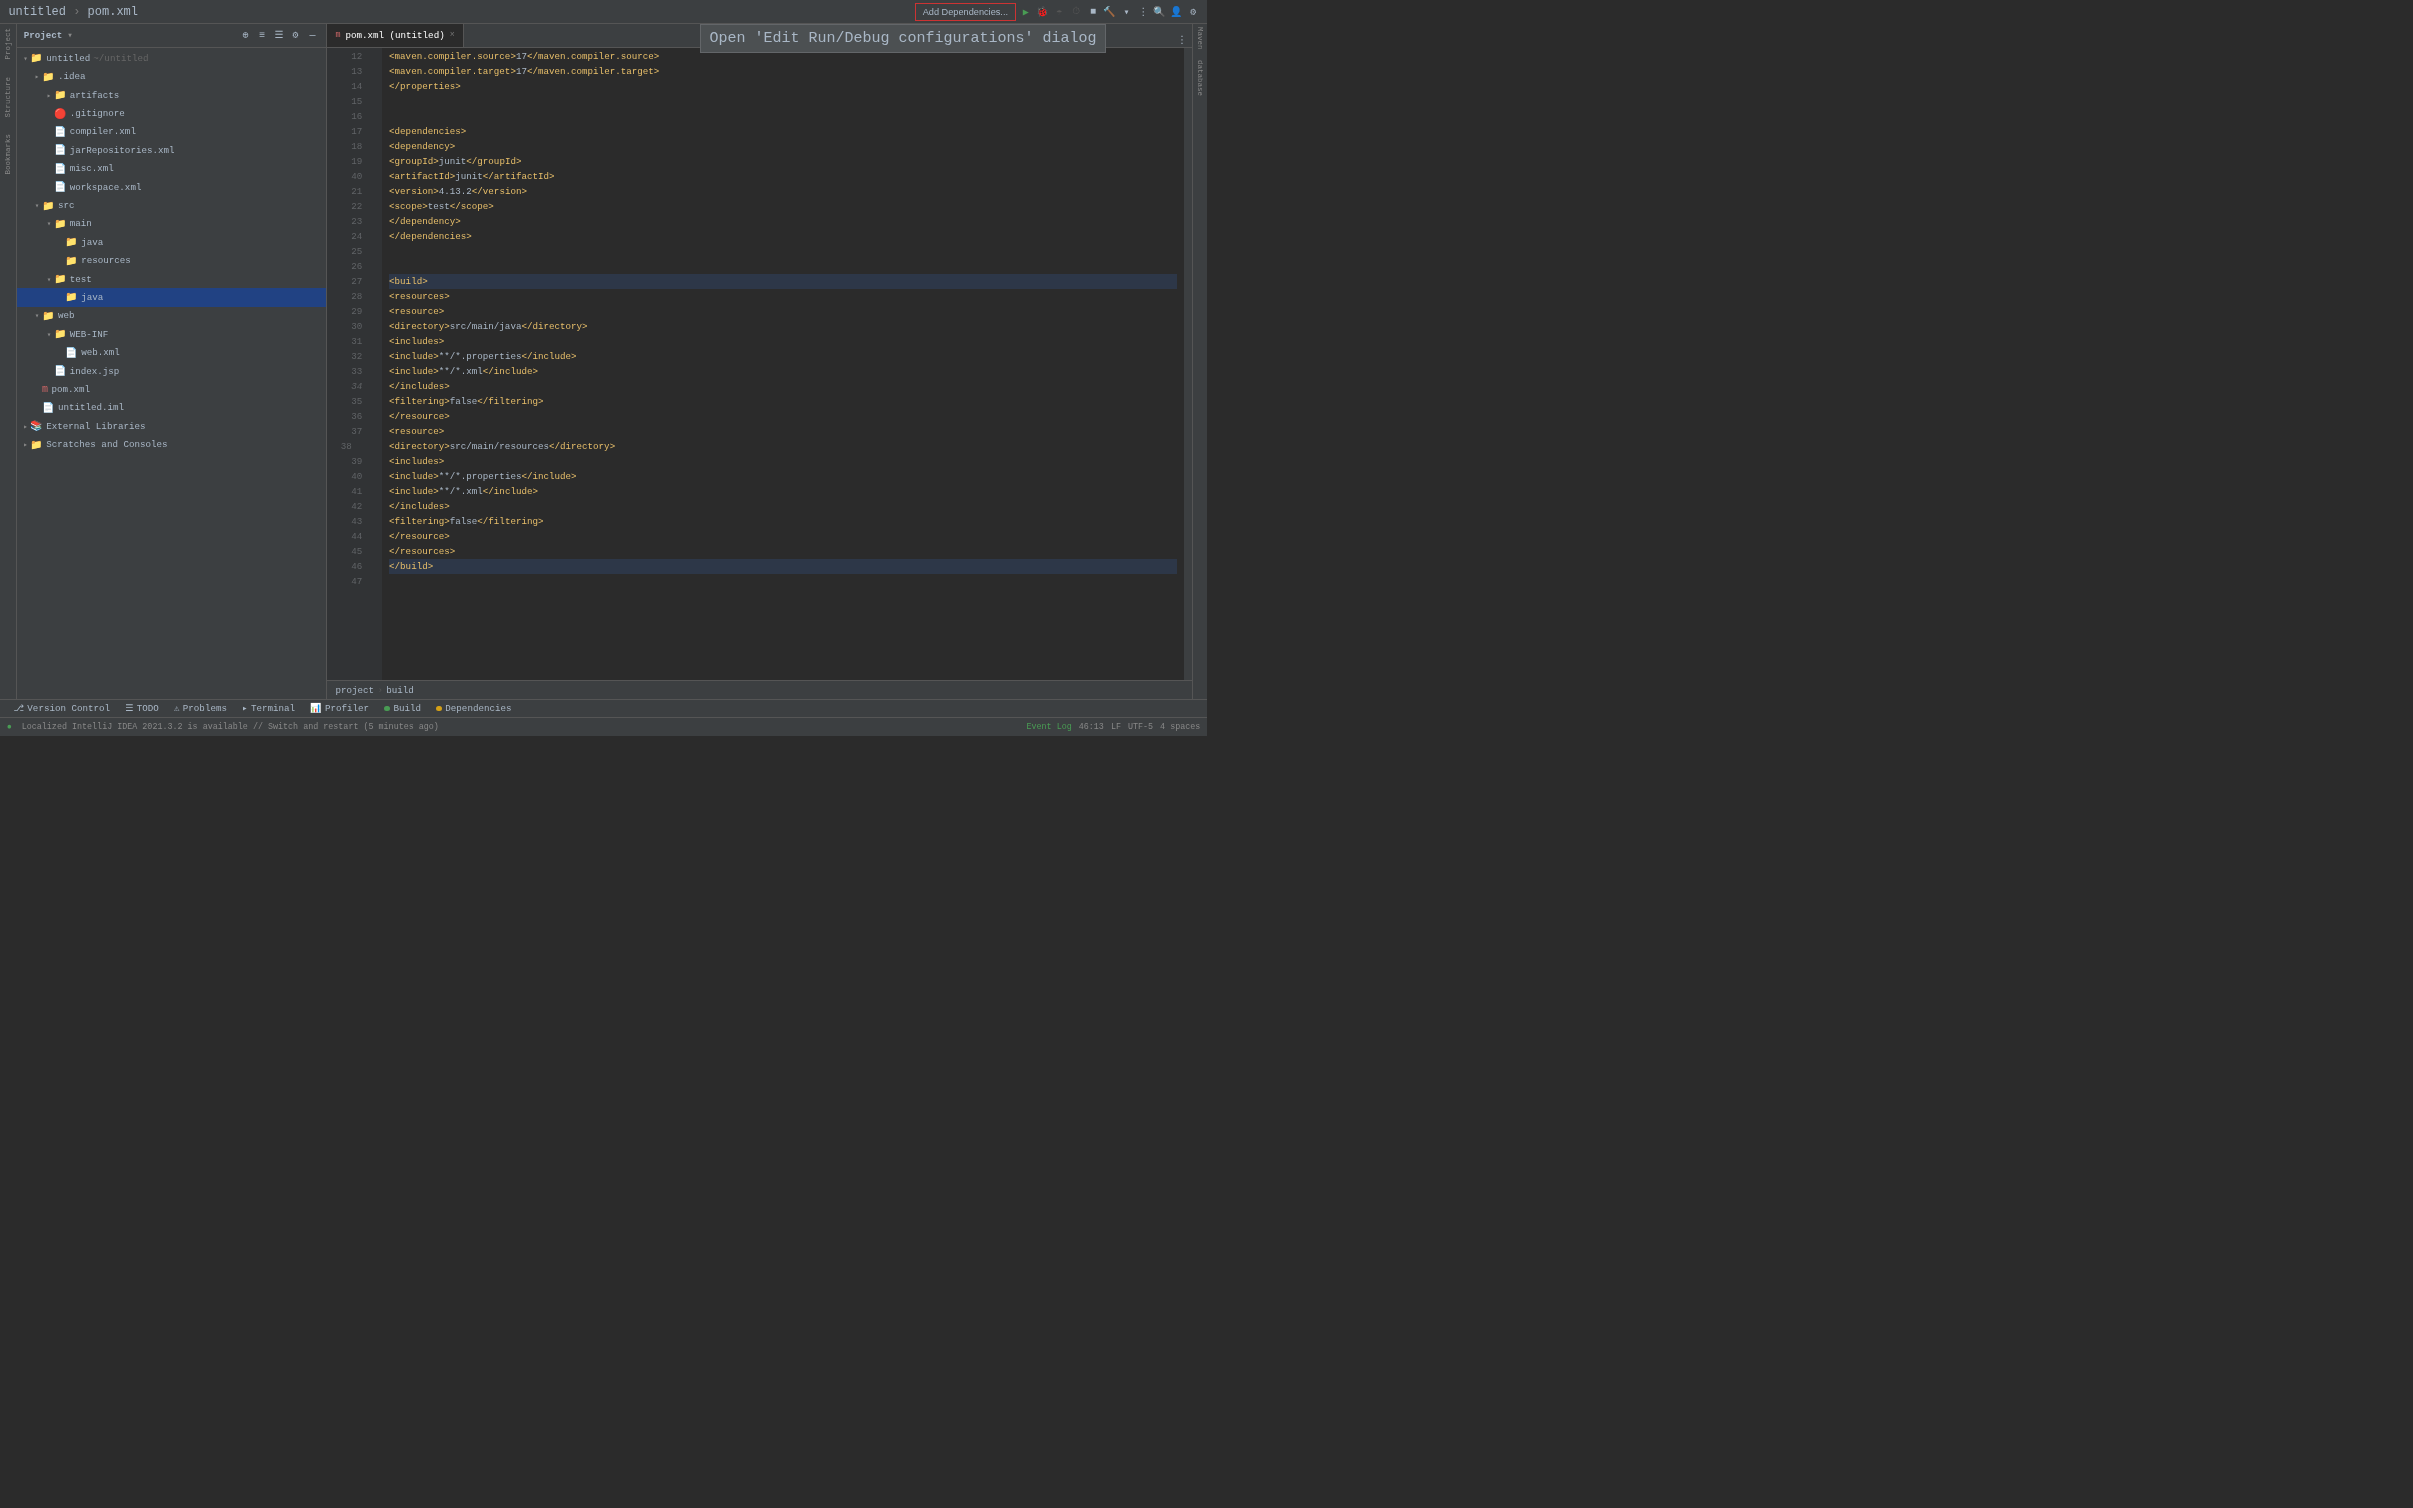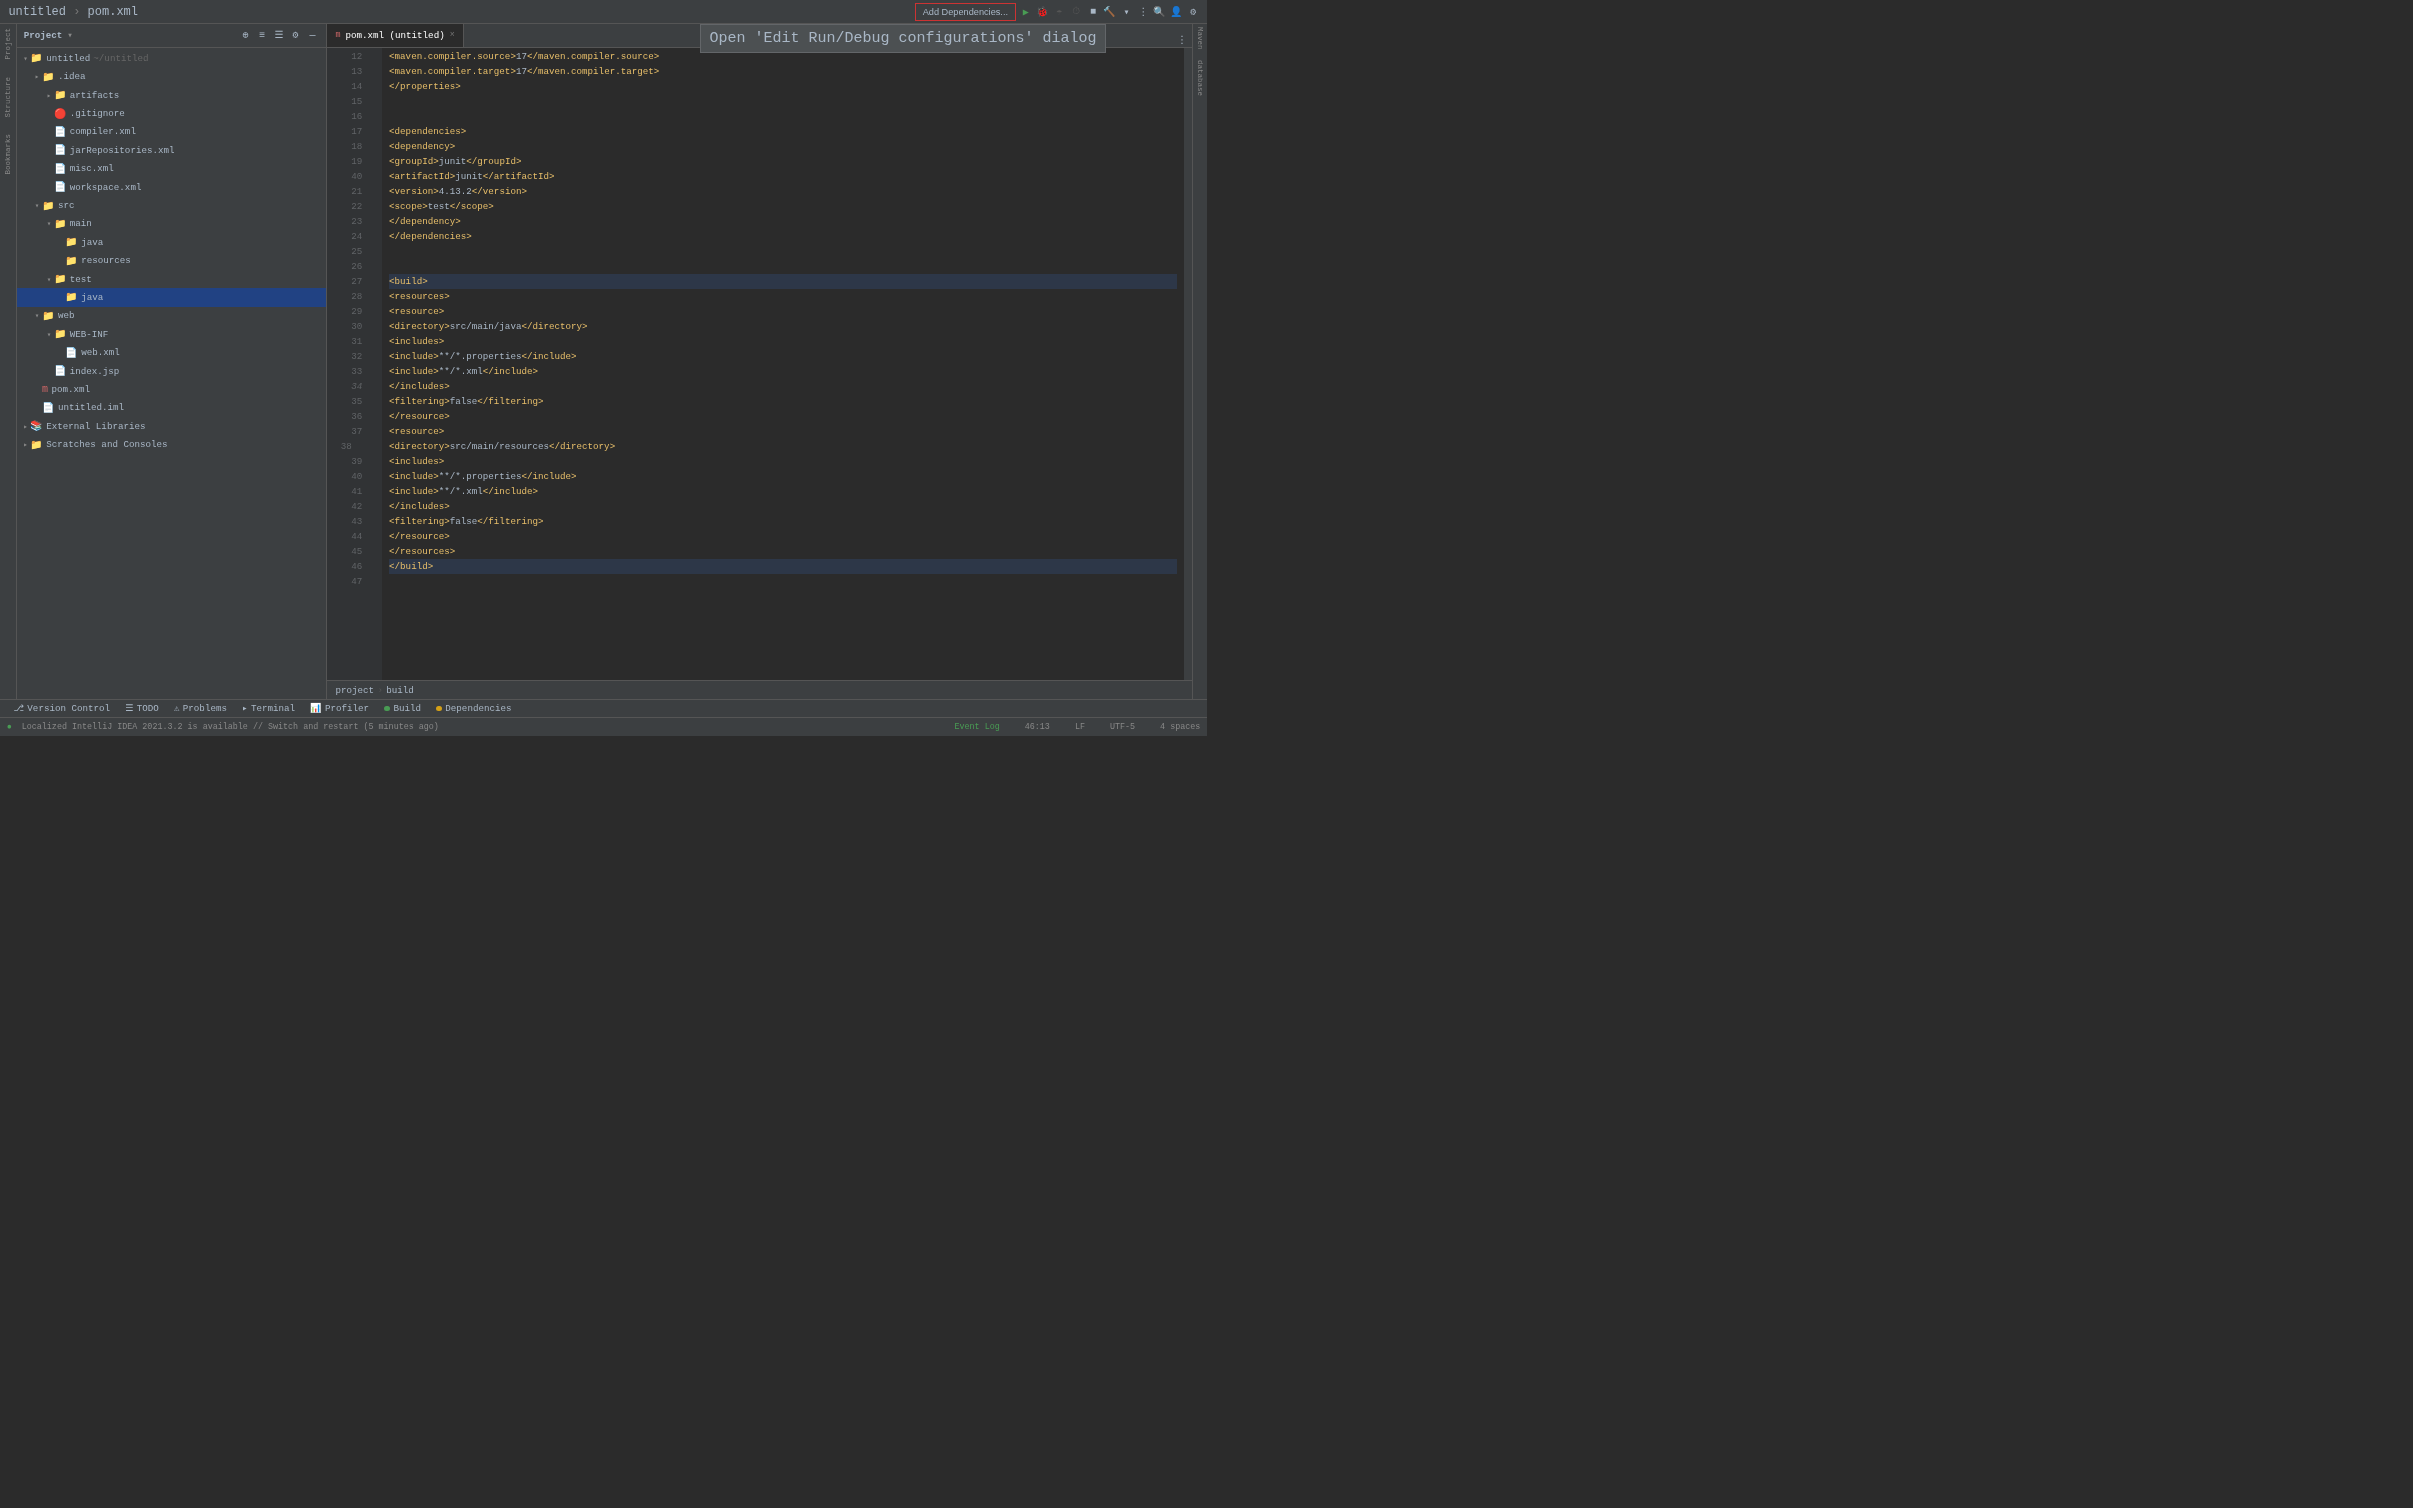--- a/index.html
+++ b/index.html
@@ -332,21 +332,21 @@
       align-items: center;
       padding: 0 6.7px;
       border-top: 0.8px solid #555;
       font-size: 8.4px;
       color: #888;
       gap: 10px;
     }
     .status-bar .right {
       margin-left: auto;
       display: flex;
-      gap: 25px;
+      gap: 7px;
       align-items: center;
     }
     .status-green { color: #499c54; }
 
     
     .tooltip-box {
       position: absolute;
       top: 24px;
       right: 101px;
       background: #4c5052;

